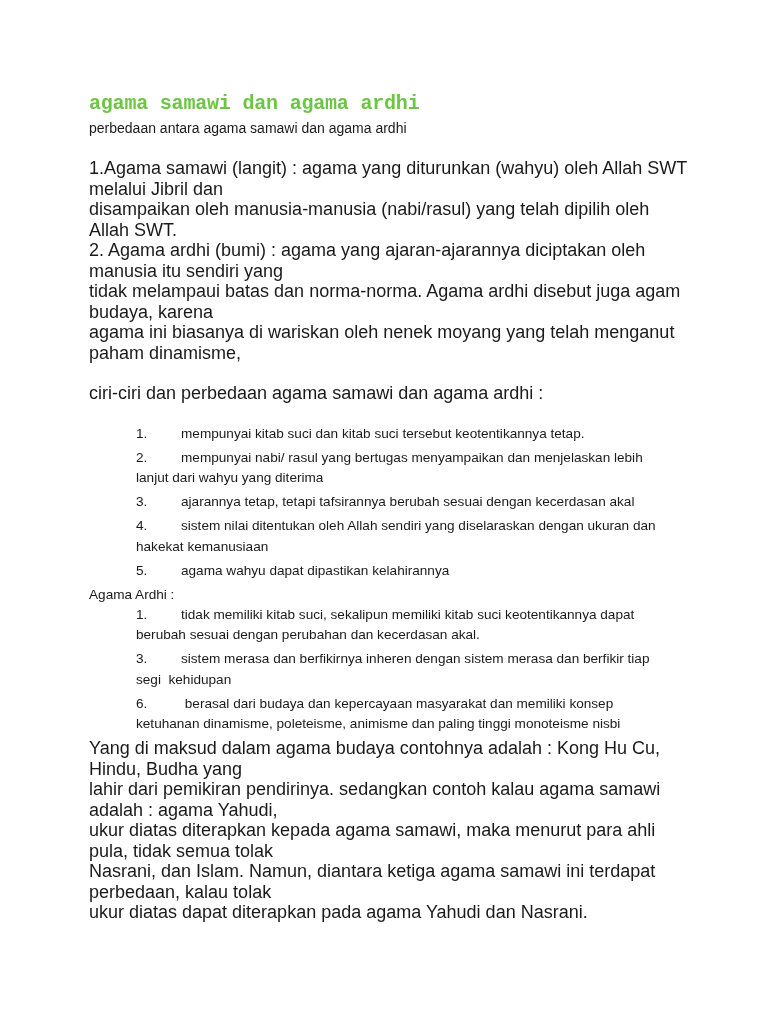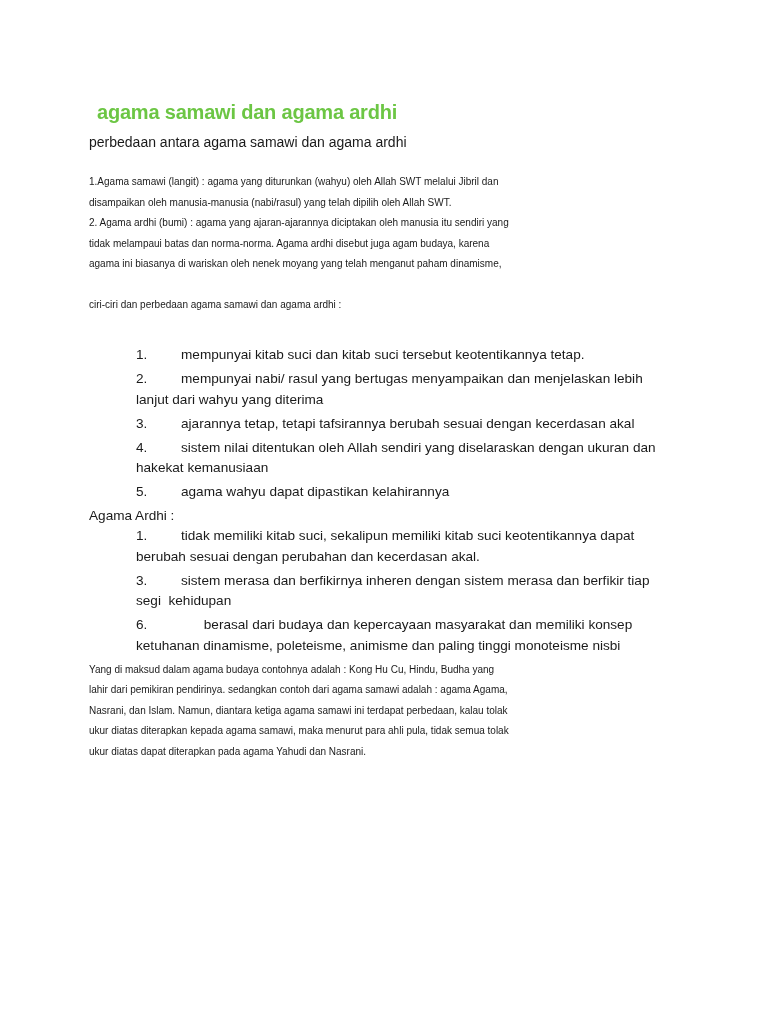--- a/index.html
+++ b/index.html
@@ -15,35 +15,35 @@
       font-family: "Liberation Sans", sans-serif;
       color: #1a1a1a;
     }
     .page {
       position: absolute;
       left: 89px;
       top: 92px;
       width: 600px;
     }
     .title {
-      font-family: Liberation Sans, sans-serif;
+      font-family: Liberation Mono, monospace;
       font-size: 20px;
       font-weight: bold;
       color: #6cc644;
-      margin: 8px;
+      margin: 0;
       line-height: 24px;
       letter-spacing: -0.2px;
     }
     .subtitle {
       font-size: 14px;
       line-height: 20px;
       margin: 2px 0 0 0;
     }
     .para {
-      font-size: 10px;
+      font-size: 18px;
       line-height: 20.5px;
       margin: 0;
     }
     .gap { height: 20px; }
     .list {
       margin: 0;
       padding: 0 0 0 47px;
       list-style: none;
     }
     .list li {
@@ -53,21 +53,21 @@
     }
     .list .num {
       display: inline-block;
       width: 45px;
     }
     .section-label {
       font-size: 13.6px;
       line-height: 20px;
       margin: 0;
     }
-    #samawi-list { margin-top: 10px; }
+    #samawi-list { margin-top: 0; }
     #ardhi-list { margin-top: 0px; }
   </style>
 </head>
 <body>
 
 <div class="page">
   <h1 class="title">agama samawi dan agama ardhi</h1>
   <p class="subtitle">perbedaan antara agama samawi dan agama ardhi</p>
 
   <div class="gap"></div>
@@ -95,23 +95,23 @@
     <li><span class="num">3.</span><span>ajarannya tetap, tetapi tafsirannya berubah sesuai dengan kecerdasan akal</span></li>
     <li><span class="num">4.</span><span>sistem nilai ditentukan oleh Allah sendiri yang diselaraskan dengan ukuran dan</span><br><span>hakekat kemanusiaan</span></li>
     <li><span class="num">5.</span><span>agama wahyu dapat dipastikan kelahirannya</span></li>
   </ul>
 
   <p class="section-label">Agama Ardhi :</p>
 
   <ul class="list" id="ardhi-list">
     <li><span class="num">1.</span><span>tidak memiliki kitab suci, sekalipun memiliki kitab suci keotentikannya dapat</span><br><span>berubah sesuai dengan perubahan dan kecerdasan akal.</span></li>
     <li><span class="num">3.</span><span>sistem merasa dan berfikirnya inheren dengan sistem merasa dan berfikir tiap</span><br><span style="white-space:pre;">segi  kehidupan</span></li>
-    <li><span class="num">6.</span><span style="white-space:pre;margin-left:19px;"> berasal dari budaya dan kepercayaan masyarakat dan memiliki konsep</span><br><span>ketuhanan dinamisme, poleteisme, animisme dan paling tinggi monoteisme nisbi</span></li>
+    <li><span class="num">6.</span><span style="white-space:pre;"> berasal dari budaya dan kepercayaan masyarakat dan memiliki konsep</span><br><span>ketuhanan dinamisme, poleteisme, animisme dan paling tinggi monoteisme nisbi</span></li>
   </ul>
 
   <div>
     <p class="para">Yang di maksud dalam agama budaya contohnya adalah : Kong Hu Cu, Hindu, Budha yang</p>
-    <p class="para">lahir dari pemikiran pendirinya. sedangkan contoh dari agama samawi adalah : agama Agama,</p>
+    <p class="para">lahir dari pemikiran pendirinya. sedangkan contoh kalau agama samawi adalah : agama Yahudi,</p>
+    <p class="para">ukur diatas diterapkan kepada agama samawi, maka menurut para ahli pula, tidak semua tolak</p>
     <p class="para">Nasrani, dan Islam. Namun, diantara ketiga agama samawi ini terdapat perbedaan, kalau tolak</p>
-    <p class="para">ukur diatas diterapkan kepada agama samawi, maka menurut para ahli pula, tidak semua tolak</p>
     <p class="para">ukur diatas dapat diterapkan pada agama Yahudi dan Nasrani.</p>
   </div>
 </div>
 
 </body></html>

